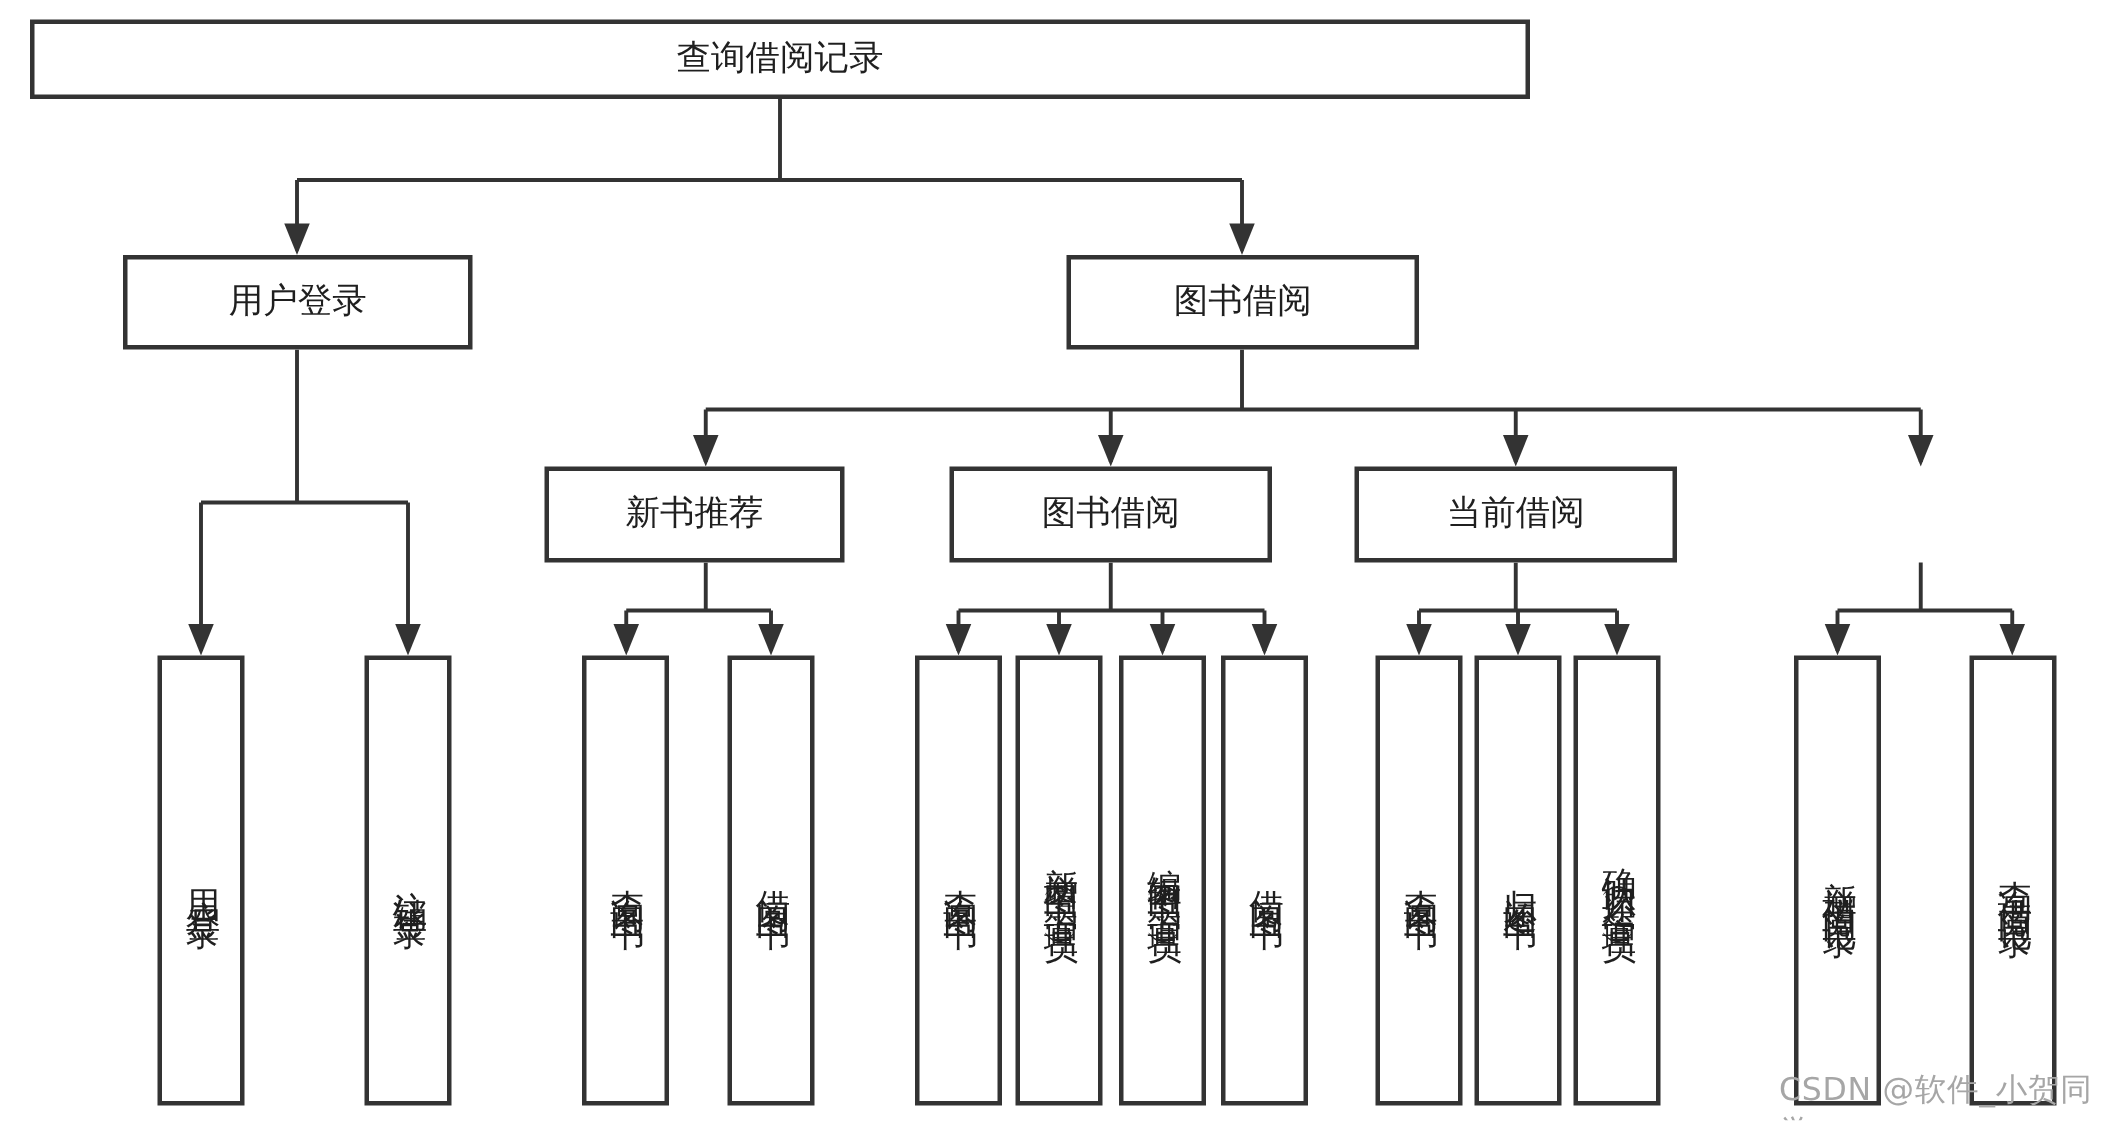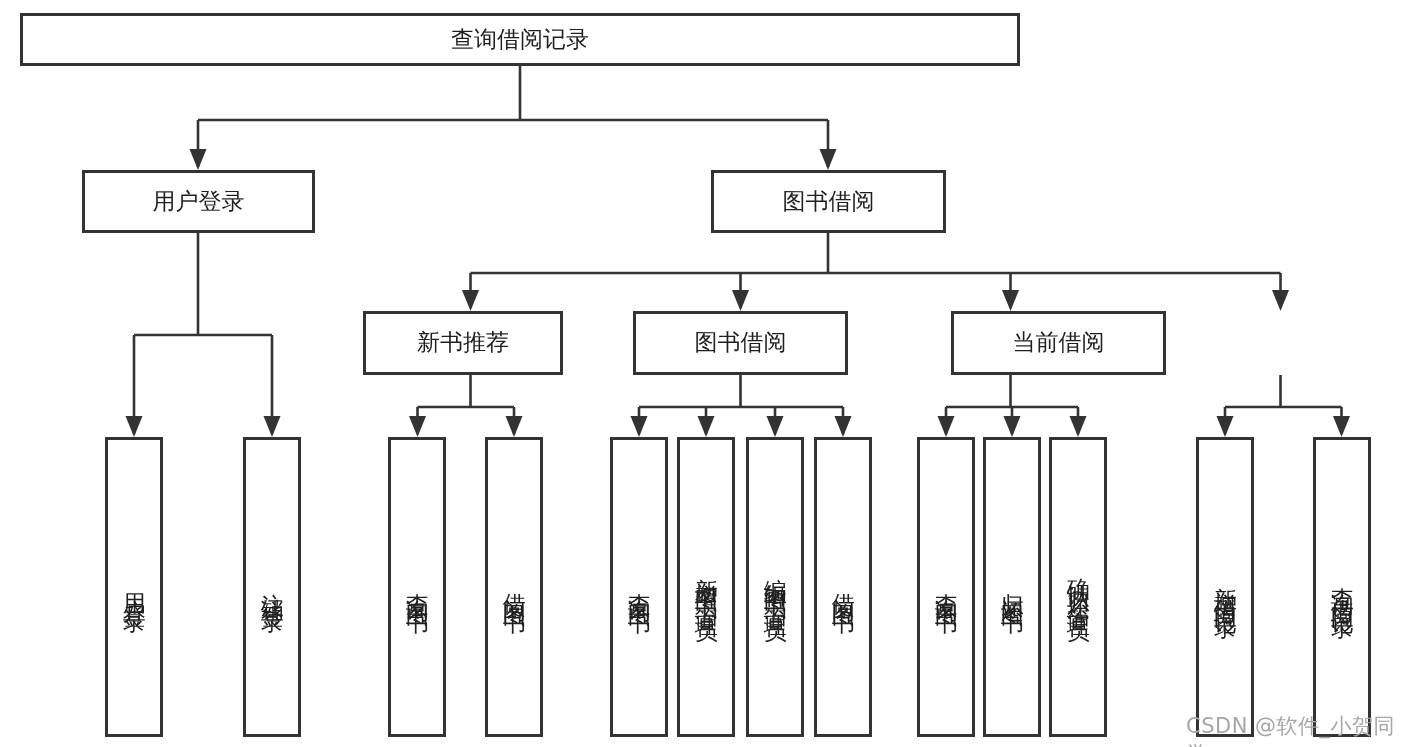--- a/index.html
+++ b/index.html
@@ -107,21 +107,21 @@
         <polygon points="1333,416 1350,416 1341.5,437" fill="#333333"></polygon>
       </svg></div>
 
   <div class="node" style="left:20px; top:13px; width:1000px; height:53px;">查询借阅记录</div>
 
   <div class="node" style="left:82px; top:170px; width:233px; height:63px;">用户登录</div>
   <div class="node" style="left:711px; top:170px; width:235px; height:63px;">图书借阅</div>
 
   <div class="node" style="left:363px; top:311px; width:200px; height:64px;">新书推荐</div>
   <div class="node" style="left:633px; top:311px; width:215px; height:64px;">图书借阅</div>
-  <div class="node" style="left:903px; top:311px; width:215px; height:64px;margin-left:48px;">当前借阅</div>
+  <div class="node" style="left:903px; top:311px; width:215px; height:64px;">当前借阅</div>
 
   <div class="node vnode" style="left:105px; top:437px; width:58px; height:300px;">用户登录</div>
   <div class="node vnode" style="left:243px; top:437px; width:58px; height:300px;">注销登录</div>
 
   <div class="node vnode" style="left:388px; top:437px; width:58px; height:300px;">查询图书</div>
   <div class="node vnode" style="left:485px; top:437px; width:58px; height:300px;">借阅图书</div>
 
   <div class="node vnode" style="left:610px; top:437px; width:58px; height:300px;">查询图书</div>
   <div class="node vnode" style="left:677px; top:437px; width:58px; height:300px;">新增图书（管理员）</div>
   <div class="node vnode" style="left:746px; top:437px; width:58px; height:300px;">编辑图书（管理员）</div>

